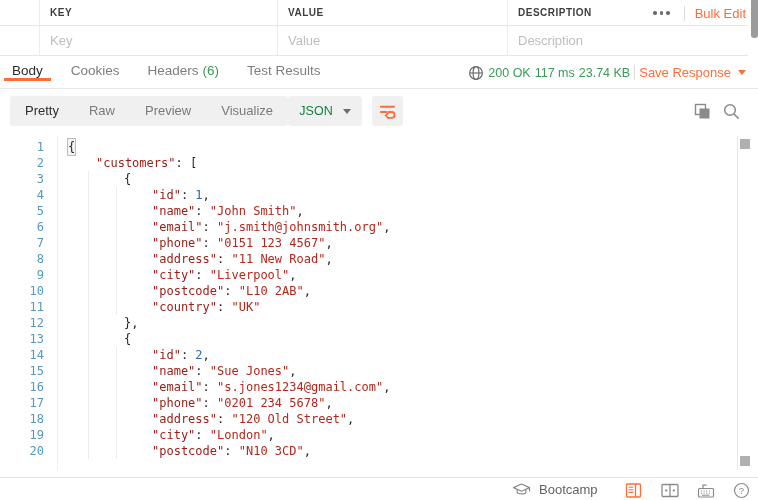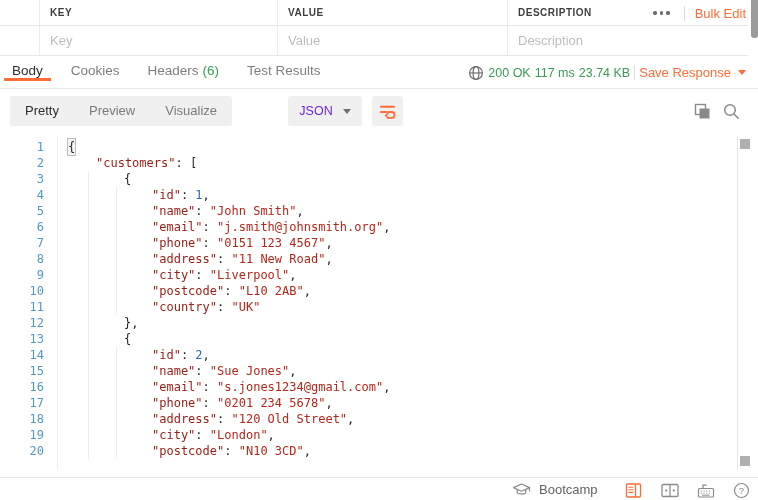--- a/index.html
+++ b/index.html
@@ -39,21 +39,21 @@
   .caret.gray { border-top-color:#6e6e6e; }
 
   
   .view-bar { position:absolute; top:89px; left:0; width:758px; height:44px; }
   .seg { position:absolute; left:10px; top:7px; height:30px; background:#f0f0f0; border-radius:3px;
          display:flex; align-items:center; }
   .seg-item { padding:0 15px; font-size:13px; color:#7a7a7a; line-height:30px; cursor:pointer; }
   .seg-item.active { color:#2e2e2e; }
   .lang-select { position:absolute; left:288px; top:7px; width:74px; height:30px; background:#f0f0f0;
                  border-radius:3px; display:flex; align-items:center; justify-content:center; gap:10px;
-                 font-size:12.5px; color:#6d28d9; cursor:pointer; }
+                 font-size:12.5px; color:#15803d; cursor:pointer; }
   .wrap-btn { position:absolute; left:372px; top:7px; width:31px; height:30px; background:#f0f0f0;
               border-radius:3px; display:flex; align-items:center; justify-content:center; cursor:pointer; }
   .vb-right { position:absolute; right:18px; top:7px; height:30px; display:flex; align-items:center; gap:12px; }
   .icon-btn { cursor:pointer; display:flex; align-items:center; }
 
   
   .editor { position:absolute; top:133px; left:0; width:758px; height:344px; background:#fff;
             padding-top:6px; cursor:text; }
   .cl { display:flex; height:16px; line-height:16px;
         font-family:"DejaVu Sans Mono", monospace; font-size:12px; white-space:pre; }
@@ -148,20 +148,21 @@
     <span class="vdiv"></span>
     <span class="save-resp">
       <span>Save Response</span>
       <span class="caret"></span>
     </span>
   </div>
 
   <div class="view-bar">
     <div class="seg">
       <span class="seg-item active">Pretty</span>
+      <span class="seg-item">Raw</span>
       <span class="seg-item">Preview</span>
       <span class="seg-item">Visualize</span>
     </div>
     <div class="lang-select">
       <span>JSON</span>
       <span class="caret gray"></span>
     </div>
     <div class="wrap-btn">
       <svg width="19" height="19" viewBox="0 0 20 20" fill="none" stroke="#ff6c37" stroke-width="1.9" stroke-linecap="round">
         <path d="M3 5 H17"></path>

